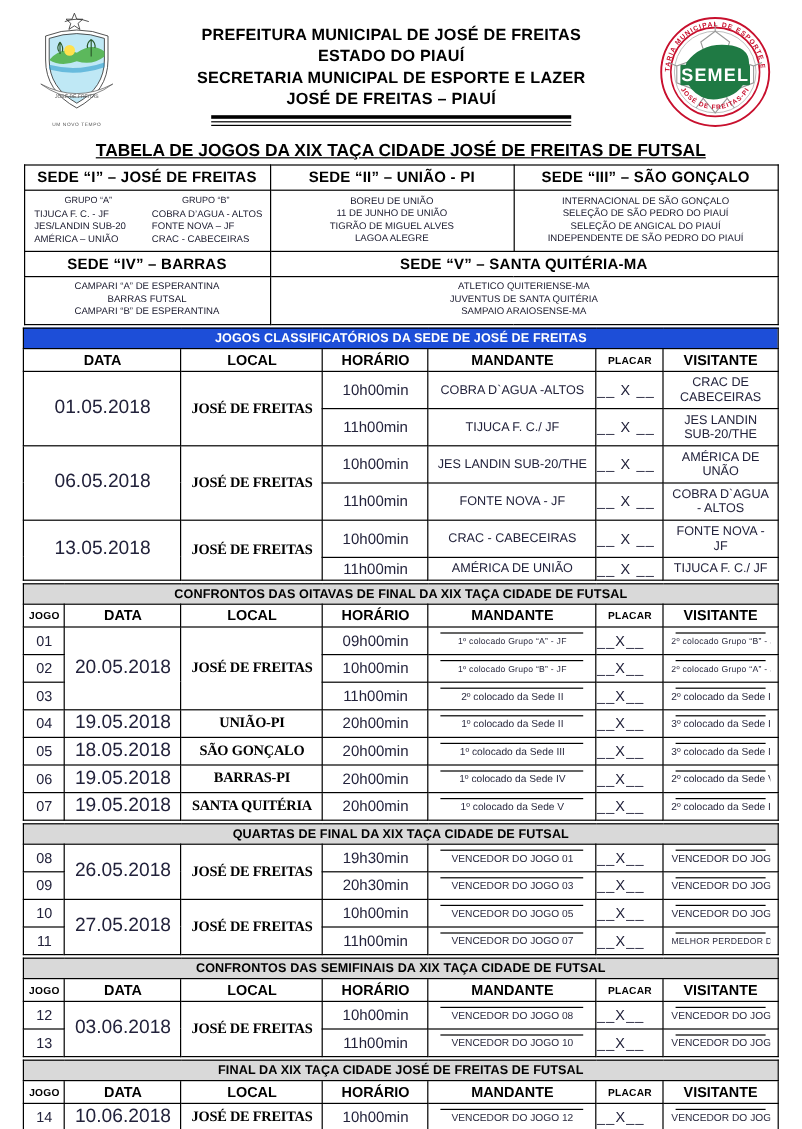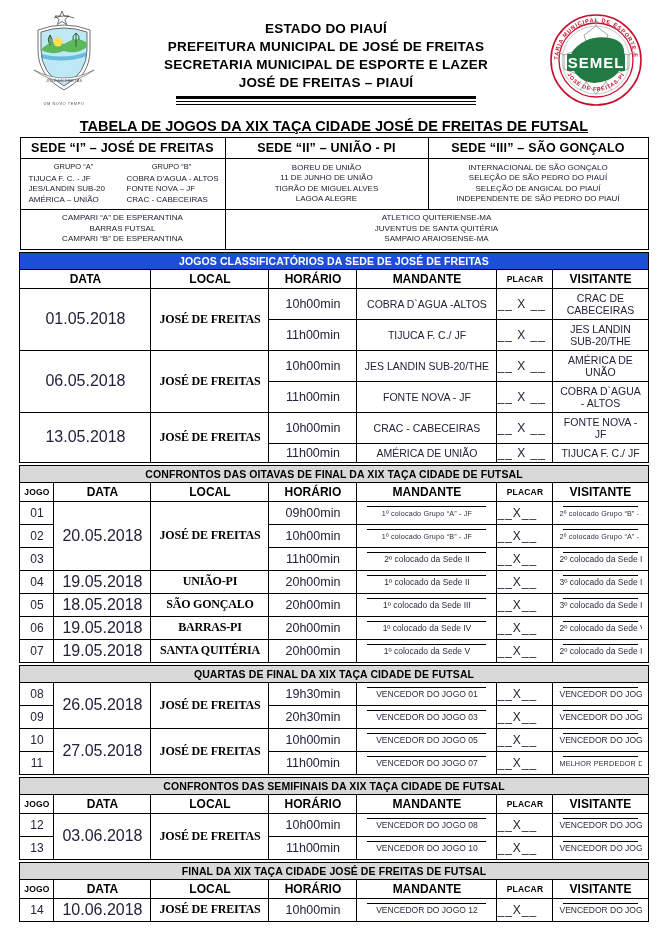--- a/index.html
+++ b/index.html
@@ -102,22 +102,22 @@
         <path d="M26 27 q-3 4 -1 8 M26 27 q3 4 2 8 M26 27 l0 10" stroke="#2d5c2d" stroke-width="1" fill="none"></path>
         <path d="M52 25 q-4 3 -3 7 M52 25 q4 3 3 7 M52 25 l0 14" stroke="#2d5c2d" stroke-width="1" fill="none"></path>
         <path d="M17 50 q23 6 46 -2 l0 -4 q-23 8 -46 2z" fill="#2196c9" opacity=".55"></path>
         <path d="M10 62 q30 16 60 0 q-30 22 -60 0z" fill="#fff" stroke="#555" stroke-width="0.6"></path>
         <text x="40" y="74" font-size="4.2" text-anchor="middle" fill="#555" font-family="Liberation Sans, sans-serif">JOSÉ DE FREITAS</text>
       </svg>
       <div class="crest-caption">UM NOVO TEMPO</div>
     </div>
 
     <div class="head-text">
+      <div class="line">PREFEITURA MUNICIPAL DE JOSÉ DE FREITAS</div>
       <div class="line">ESTADO DO PIAUÍ</div>
-      <div class="line">PREFEITURA MUNICIPAL DE JOSÉ DE FREITAS</div>
       <div class="line">SECRETARIA MUNICIPAL DE ESPORTE E LAZER</div>
       <div class="line">JOSÉ DE FREITAS – PIAUÍ</div>
       <div class="rule-wrap">
         <div class="rule-thick"></div>
         <div class="rule-thin"></div>
         <div class="rule-thin"></div>
       </div>
     </div>
 
     <div class="semel">
@@ -187,20 +187,24 @@
           <div class="grp-item ctr">LAGOA ALEGRE</div>
         </td>
         <td class="sede-body">
           <div class="grp-item ctr">INTERNACIONAL DE SÃO GONÇALO</div>
           <div class="grp-item ctr">SELEÇÃO DE SÃO PEDRO DO PIAUÍ</div>
           <div class="grp-item ctr">SELEÇÃO DE ANGICAL DO PIAUÍ</div>
           <div class="grp-item ctr">INDEPENDENTE DE SÃO PEDRO DO PIAUÍ</div>
         </td>
       </tr>
       <tr>
+        <td class="sede-head">SEDE “IV” – BARRAS</td>
+        <td class="sede-head" colspan="2">SEDE “V” – SANTA QUITÉRIA-MA</td>
+      </tr>
+      <tr>
         <td class="sede-body">
           <div class="grp-item ctr">CAMPARI “A” DE ESPERANTINA</div>
           <div class="grp-item ctr">BARRAS FUTSAL</div>
           <div class="grp-item ctr">CAMPARI “B” DE ESPERANTINA</div>
         </td>
         <td class="sede-body" colspan="2">
           <div class="grp-item ctr">ATLETICO QUITERIENSE-MA</div>
           <div class="grp-item ctr">JUVENTUS DE SANTA QUITÉRIA</div>
           <div class="grp-item ctr">SAMPAIO ARAIOSENSE-MA</div>
         </td>

